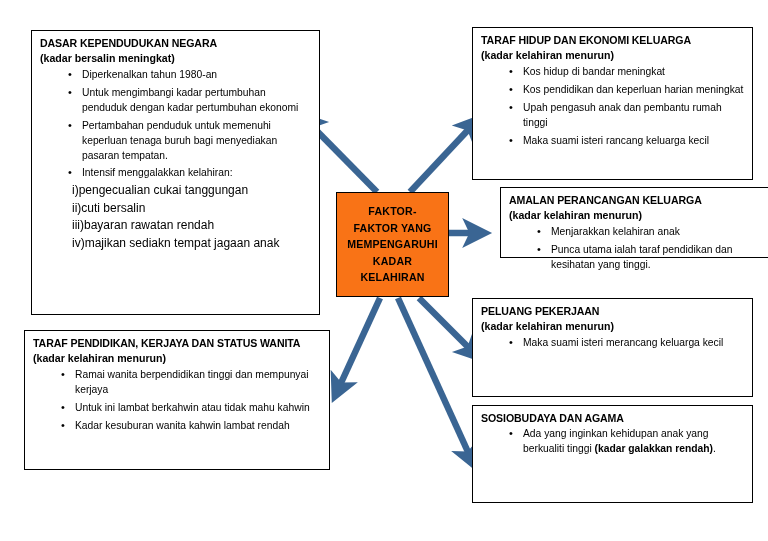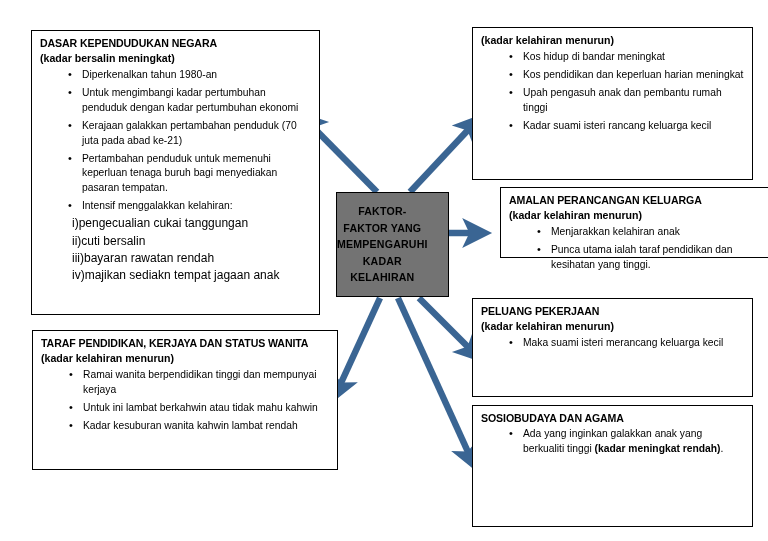--- a/index.html
+++ b/index.html
@@ -83,41 +83,41 @@
 
   
   #center-box {
     position: absolute;
     left: 336px;
     top: 192px;
     width: 113px;
     height: 105px;
     box-sizing: border-box;
     border: 1.4px solid #000000;
-    background: #737373;
+    background: #f97316;
     display: flex;
     align-items: center;
-    justify-content: flex-start;
+    justify-content: center;
     text-align: center;
   }
   #center-box .center-text {
     font-weight: bold;
     font-size: 10.6px;
     line-height: 1.55;
     color: #000000;
     letter-spacing: 0.2px;
   }
 
   
   #box-dasar         { left: 31px;  top: 30px;  width: 289px; height: 285px; }
-  #box-pendidikan    { left: 32px;  top: 330px; width: 306px; height: 140px; }
+  #box-pendidikan    { left: 24px;  top: 330px; width: 306px; height: 140px; }
   #box-taraf-hidup   { left: 472px; top: 27px;  width: 281px; height: 153px; }
   #box-amalan        { left: 500px; top: 187px; width: 281px; height: 71px; }
   #box-peluang       { left: 472px; top: 298px; width: 281px; height: 99px; }
-  #box-sosiobudaya   { left: 472px; top: 405px; width: 281px; height: 122px; }
+  #box-sosiobudaya   { left: 472px; top: 405px; width: 281px; height: 98px; }
 </style>
 </head>
 <body>
 
 <div id="page">
 
   <svg id="arrow-layer" viewBox="0 0 768 541">
     <defs>
       <marker id="ah" markerWidth="5" markerHeight="5" refX="1.2" refY="2.5" orient="auto" markerUnits="strokeWidth">
         <path d="M0,0.2 L4.6,2.5 L0,4.8 L1.1,2.5 Z" fill="#3a6593"></path>
@@ -146,21 +146,20 @@
       <div>KELAHIRAN</div>
     </div>
   </div>
 
   <div class="box" id="box-dasar">
     <div class="box-title">DASAR KEPENDUDUKAN NEGARA</div>
     <div class="box-subtitle">(kadar bersalin meningkat)</div>
     <ul class="bullets">
       <li>Diperkenalkan tahun 1980-an</li>
       <li>Untuk mengimbangi kadar pertumbuhan penduduk dengan kadar pertumbuhan ekonomi</li>
-      <li>Kerajaan galakkan pertambahan penduduk (70 juta pada abad ke-21)</li>
       <li>Pertambahan penduduk untuk memenuhi keperluan tenaga buruh bagi menyediakan pasaran tempatan.</li>
       <li>
         <span>Intensif menggalakkan kelahiran:</span>
         <div class="sub-lines">
           <div>i)pengecualian cukai tanggungan</div>
           <div>ii)cuti bersalin</div>
           <div>iii)bayaran rawatan rendah</div>
           <div>iv)majikan sediakn tempat jagaan anak</div>
         </div>
       </li>
@@ -171,26 +170,27 @@
     <div class="box-title">TARAF PENDIDIKAN, KERJAYA DAN STATUS WANITA</div>
     <div class="box-subtitle">(kadar kelahiran menurun)</div>
     <ul class="bullets">
       <li>Ramai wanita berpendidikan tinggi dan mempunyai kerjaya</li>
       <li>Untuk ini lambat berkahwin atau tidak mahu kahwin</li>
       <li>Kadar kesuburan wanita kahwin lambat rendah</li>
     </ul>
   </div>
 
   <div class="box" id="box-taraf-hidup">
+    <div class="box-title">TARAF HIDUP DAN EKONOMI KELUARGA</div>
     <div class="box-subtitle">(kadar kelahiran menurun)</div>
     <ul class="bullets">
       <li>Kos hidup di bandar meningkat</li>
       <li>Kos pendidikan dan keperluan harian meningkat</li>
       <li>Upah pengasuh anak dan pembantu rumah tinggi</li>
-      <li>Kadar suami isteri rancang keluarga kecil</li>
+      <li>Maka suami isteri rancang keluarga kecil</li>
     </ul>
   </div>
 
   <div class="box" id="box-amalan">
     <div class="box-title">AMALAN PERANCANGAN KELUARGA</div>
     <div class="box-subtitle">(kadar kelahiran menurun)</div>
     <ul class="bullets">
       <li>Menjarakkan kelahiran anak</li>
       <li>Punca utama ialah taraf pendidikan dan kesihatan yang tinggi.</li>
     </ul>
@@ -201,18 +201,18 @@
     <div class="box-subtitle">(kadar kelahiran menurun)</div>
     <ul class="bullets">
       <li>Maka suami isteri merancang keluarga kecil</li>
     </ul>
   </div>
 
   <div class="box" id="box-sosiobudaya">
     <div class="box-title">SOSIOBUDAYA DAN AGAMA</div>
     <ul class="bullets">
       <li>
-        <span>Ada yang inginkan galakkan anak yang berkualiti tinggi </span><b class="inline-bold">(kadar meningkat rendah)</b><span>.</span>
+        <span>Ada yang inginkan kehidupan anak yang berkualiti tinggi </span><b class="inline-bold">(kadar galakkan rendah)</b><span>.</span>
       </li>
     </ul>
   </div>
 
 </div>
 
 </body></html>

